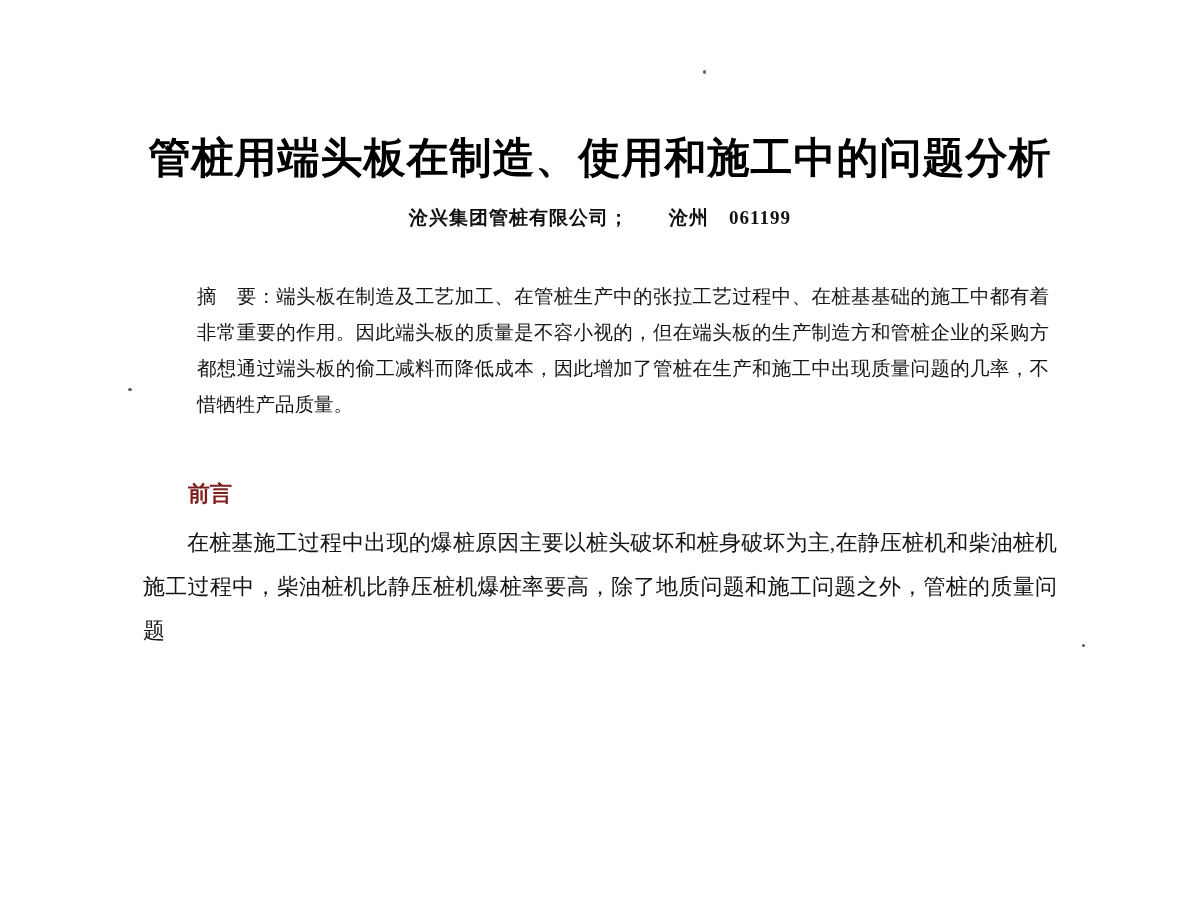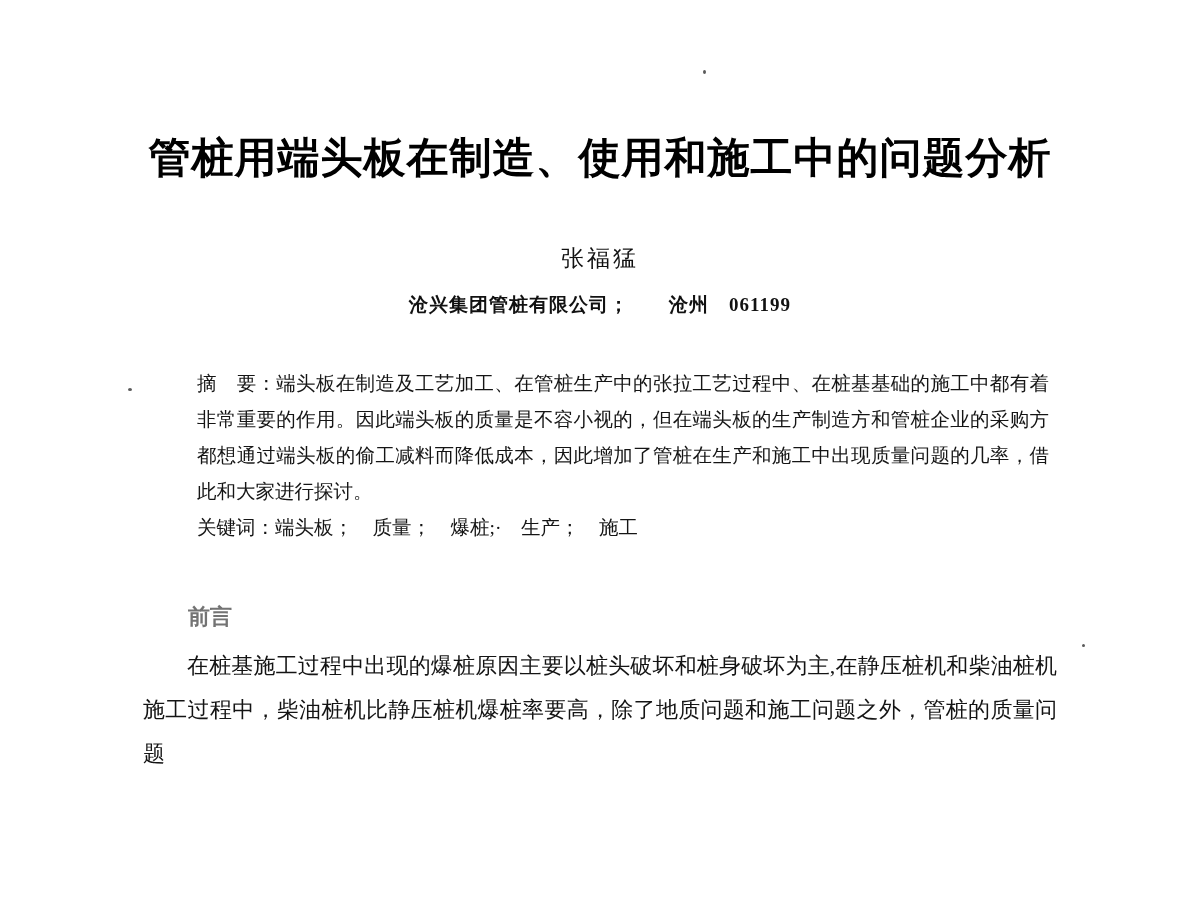--- a/index.html
+++ b/index.html
@@ -54,21 +54,21 @@
     margin: 0;
   }
   .bold-label {
     font-weight: normal;
   }
   .section-heading {
     margin: 56px 0 0 188px;
     font-size: 22px;
     font-weight: bold;
     line-height: 30px;
-    color: #737373;
+    color: #7f1d1d;
   }
   .body-text {
     width: 914px;
     margin: 12px 0 0 143px;
     font-size: 22px;
     line-height: 44px;
     text-align: justify;
     color: #141414;
   }
   .body-text p {
@@ -84,27 +84,25 @@
   .a2 { left: 128px; top: 388px; width: 4px; height: 3px; }
   .a3 { left: 1082px; top: 644px; width: 3px; height: 3px; }
 </style>
 </head>
 <body>
 
 <div class="page">
 
   <h1 class="title">管桩用端头板在制造、使用和施工中的问题分析</h1>
 
-  <div class="author">张福猛</div>
 
   <div class="affiliation">沧兴集团管桩有限公司；　　沧州　061199</div>
 
   <div class="abstract-block">
-    <p><span class="bold-label">摘　要：</span><span>端头板在制造及工艺加工、在管桩生产中的张拉工艺过程中、在桩基基础的施工中都有着非常重要的作用。因此端头板的质量是不容小视的，但在端头板的生产制造方和管桩企业的采购方都想通过端头板的偷工减料而降低成本，因此增加了管桩在生产和施工中出现质量问题的几率，借此和大家进行探讨。</span></p>
-    <p><span class="bold-label">关键词：</span><span>端头板；　质量；　爆桩;·　生产；　施工</span></p>
+    <p><span class="bold-label">摘　要：</span><span>端头板在制造及工艺加工、在管桩生产中的张拉工艺过程中、在桩基基础的施工中都有着非常重要的作用。因此端头板的质量是不容小视的，但在端头板的生产制造方和管桩企业的采购方都想通过端头板的偷工减料而降低成本，因此增加了管桩在生产和施工中出现质量问题的几率，不惜牺牲产品质量。</span></p>
   </div>
 
   <h2 class="section-heading">前言</h2>
 
   <div class="body-text">
     <p>在桩基施工过程中出现的爆桩原因主要以桩头破坏和桩身破坏为主,在静压桩机和柴油桩机施工过程中，柴油桩机比静压桩机爆桩率要高，除了地质问题和施工问题之外，管桩的质量问题</p>
   </div>
 
   <span class="artifact a1"></span>
   <span class="artifact a2"></span>

